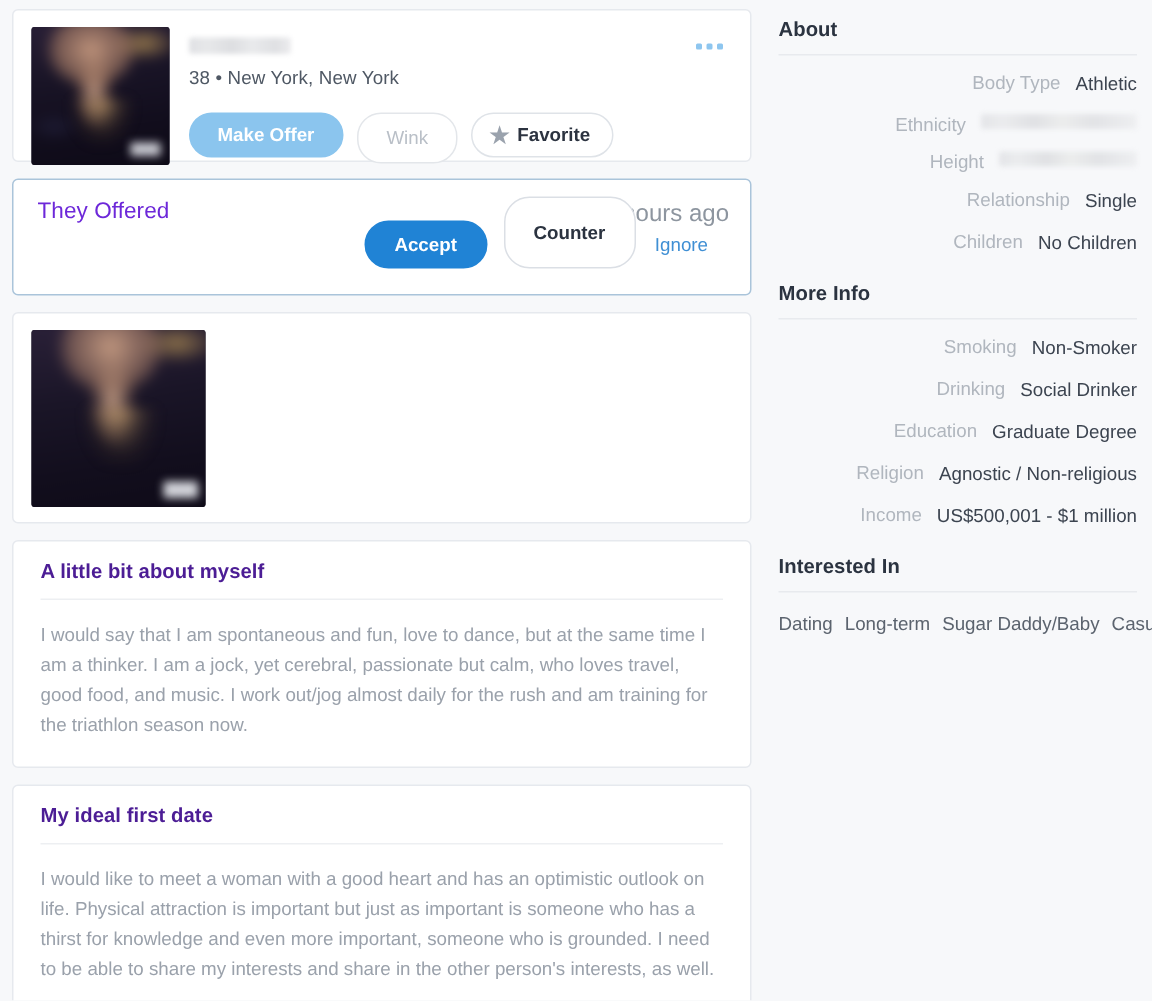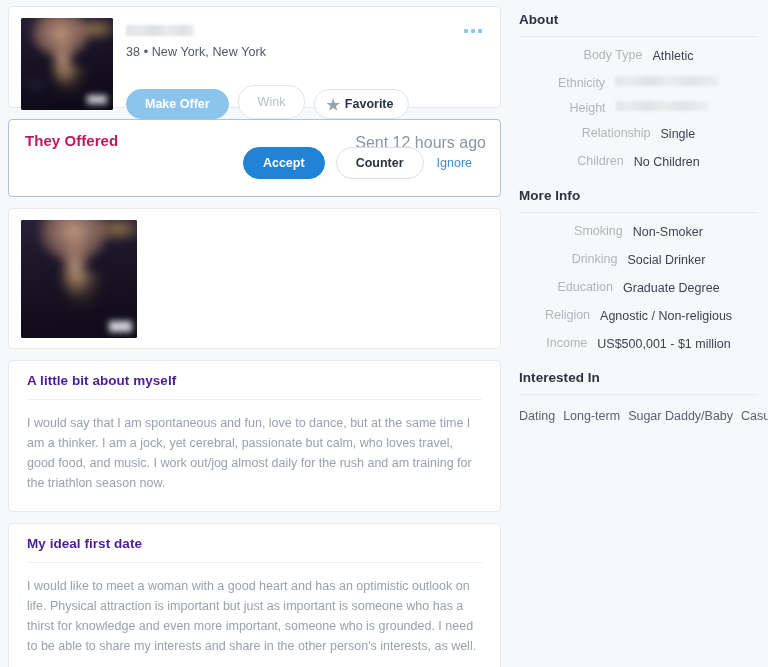--- a/index.html
+++ b/index.html
@@ -96,21 +96,21 @@
     margin: 2px 0 9px 0;
   }
 
   .sub-line {
     font-size: 12.5px;
     color: #4f5864;
     letter-spacing: 0.1px;
     margin-bottom: 16px;
   }
 
-  .btn-row { display: flex; align-items: flex-end; gap: 9px; }
+  .btn-row { display: flex; align-items: flex-start; gap: 9px; }
 
   .btn {
     border-radius: 16px;
     font-size: 12.5px;
     height: 30px;
     display: inline-flex;
     align-items: center;
     justify-content: center;
     cursor: pointer;
     white-space: nowrap;
@@ -122,21 +122,20 @@
     color: #ffffff;
     border: 1px solid #8bc5ee;
     font-weight: bold;
     padding: 0 18px;
   }
   .btn-wink {
     background: #ffffff;
     color: #b9bfc7;
     border: 1px solid #e3e6ea;
     padding: 16px 19px;
-    margin-top: 10px;
   }
   .btn-favorite {
     background: #ffffff;
     color: #2c3340;
     border: 1px solid #dfe3e8;
     font-weight: bold;
     padding: 0 15px 0 11px;
     gap: 5px;
   }
   .star-icon { display: inline-block; line-height: 1; font-size: 15px; color: #9aa2ad; }
@@ -155,22 +154,22 @@
   
   .offer-card {
     border: 1px solid #aac4da;
     padding: 12px 14px 14px 16px;
     position: relative;
     min-height: 78px;
   }
   .offer-left { }
   .offer-title {
     font-size: 15px;
-    font-weight: bold;
-    color: #be185d;
+    font-weight: normal;
+    color: #6d28d9;
     letter-spacing: 0.05px;
     margin-bottom: 3px;
   }
   .offer-sub {
     font-size: 12.5px;
     color: #6f7883;
     margin-bottom: 2px;
   }
   .offer-amount {
     font-size: 19px;
@@ -196,21 +195,21 @@
     padding: 0 19px;
     height: 32px;
     border-radius: 17px;
   }
   .btn-counter {
     background: #ffffff;
     color: #2b3340;
     border: 1px solid #dbdfe5;
     font-weight: bold;
     padding: 0 19px;
-    height: 32px;
+    height: 48px;
     border-radius: 17px;
   }
   .btn-ignore {
     background: transparent;
     border: none;
     color: #3f8fd4;
     font-size: 12.5px;
     padding: 0 2px;
     height: 32px;
   }
@@ -289,21 +288,21 @@
     padding: 6px 0 9px 0;
   }
   .panel-rule {
     height: 1px;
     background: #e8eaee;
     margin-bottom: 11px;
   }
   .kv-row {
     display: flex;
     align-items: flex-start;
-    justify-content: center;
+    justify-content: flex-end;
     gap: 10px;
     margin-bottom: 11px;
   }
   .kv-key {
     font-size: 12.5px;
     color: #b0b6be;
     flex: 0 0 auto;
     white-space: nowrap;
   }
   .kv-val {

